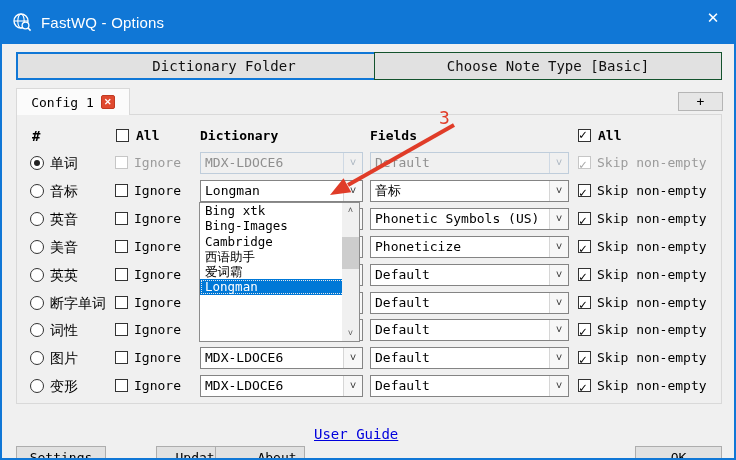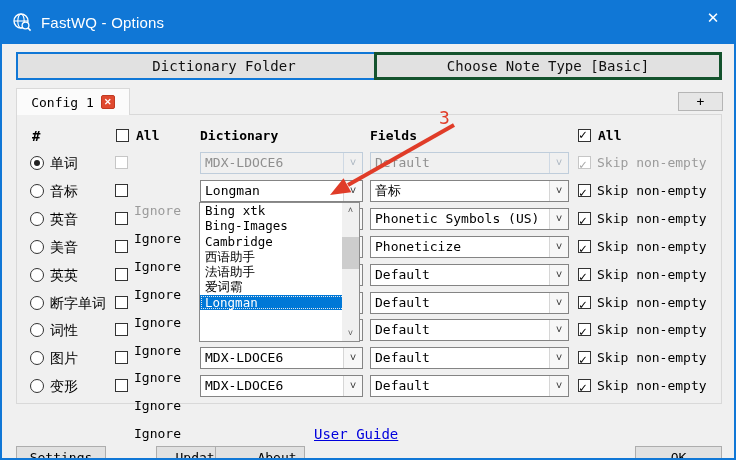--- a/index.html
+++ b/index.html
@@ -13,21 +13,21 @@
   
   .titlebar{position:absolute;left:-2px;top:-2px;width:736px;height:44px;
     background:var(--titlebar);display:flex;align-items:center;color:#fff;}
   .titlebar .app-icon{margin-left:12px;width:20px;height:20px;flex:0 0 auto;}
   .titlebar .title{margin-left:9px;font-family:"Liberation Sans",sans-serif;
     font-size:15px;letter-spacing:.2px;}
   .close-btn{position:absolute;right:0;top:0;width:46px;height:36px;display:flex;
     align-items:center;justify-content:center;font-family:"Liberation Sans",sans-serif;
     font-size:15px;color:#fff;cursor:default;}
   
-  .btn{position:absolute;background:#e1e1e1;border:3px solid #14532d;
+  .btn{position:absolute;background:#e1e1e1;border:1px solid #14532d;
     display:flex;align-items:center;justify-content:center;font-size:14px;color:#111;}
   .btn.focused{border:2px solid var(--titlebar);}
   #btn-dictfolder{left:14px;top:50px;width:416px;height:28px;}
   #btn-notetype{left:372px;top:50px;width:348px;height:28px;}
   
   .tab{position:absolute;left:14px;top:86px;width:114px;height:27px;background:#fbfbfb;
     border:1px solid #d9d9d9;border-bottom:none;display:flex;align-items:center;
     justify-content:center;font-size:13px;gap:7px;z-index:2;}
   .tab-close{width:14px;height:14px;background:var(--tabclose);border:1px solid #c03a22;
     border-radius:2px;color:#fff;font-size:9px;line-height:12px;text-align:center;
@@ -52,21 +52,21 @@
   .cb.dis.checked::after{color:#a8a8a8;}
   .radio{display:inline-block;width:14px;height:14px;border:1px solid #333;border-radius:50%;
     background:#fff;position:relative;}
   .radio.checked::after{content:"";position:absolute;left:3px;top:3px;width:6px;height:6px;
     border-radius:50%;background:#222;}
   
   .trow{position:absolute;left:0;width:736px;height:22px;line-height:22px;font-size:13px;}
   .trow .radio{position:absolute;left:28px;top:4px;}
   .trow .rname{position:absolute;left:48px;font-size:14px;color:#000;}
   .trow .cb.ignore{position:absolute;left:113px;top:4px;}
-  .trow .ignore-lb{position:absolute;left:132px;color:#000;margin-top:48px;}
+  .trow .ignore-lb{position:absolute;left:132px;color:#000;}
   .trow .cb.skip{position:absolute;left:576px;top:4px;}
   .trow .skip-lb{position:absolute;left:595px;color:#000;}
   .trow.disrow .ignore-lb,.trow.disrow .skip-lb{color:#9b9b9b;}
   
   .combo{position:absolute;top:0;height:22px;background:#fff;border:1px solid #848484;
     font-size:13px;line-height:20px;padding-left:4px;color:#000;overflow:hidden;}
   .combo .arrow{position:absolute;right:0;top:0;width:19px;height:20px;background:#f7f7f7;
     border-left:1px solid #d6d6d6;text-align:center;line-height:19px;font-size:11px;color:#333;}
   .combo.dict{left:198px;width:163px;}
   .combo.fields{left:368px;width:199px;}
@@ -232,21 +232,20 @@
     <span class="cb skip checked"></span>
     <span class="skip-lb">Skip non-empty</span>
   </div>
 
   <div class="popup">
     <ul>
       <li>Bing xtk</li>
       <li>Bing-Images</li>
       <li>Cambridge</li>
       <li>西语助手</li>
-      <li>法语助手</li>
       <li>爱词霸</li>
       <li class="sel">Longman</li>
     </ul>
     <div class="sbar">
       <div class="up">˄</div>
       <div class="thumb"></div>
       <div class="down">˅</div>
     </div>
   </div>
 

